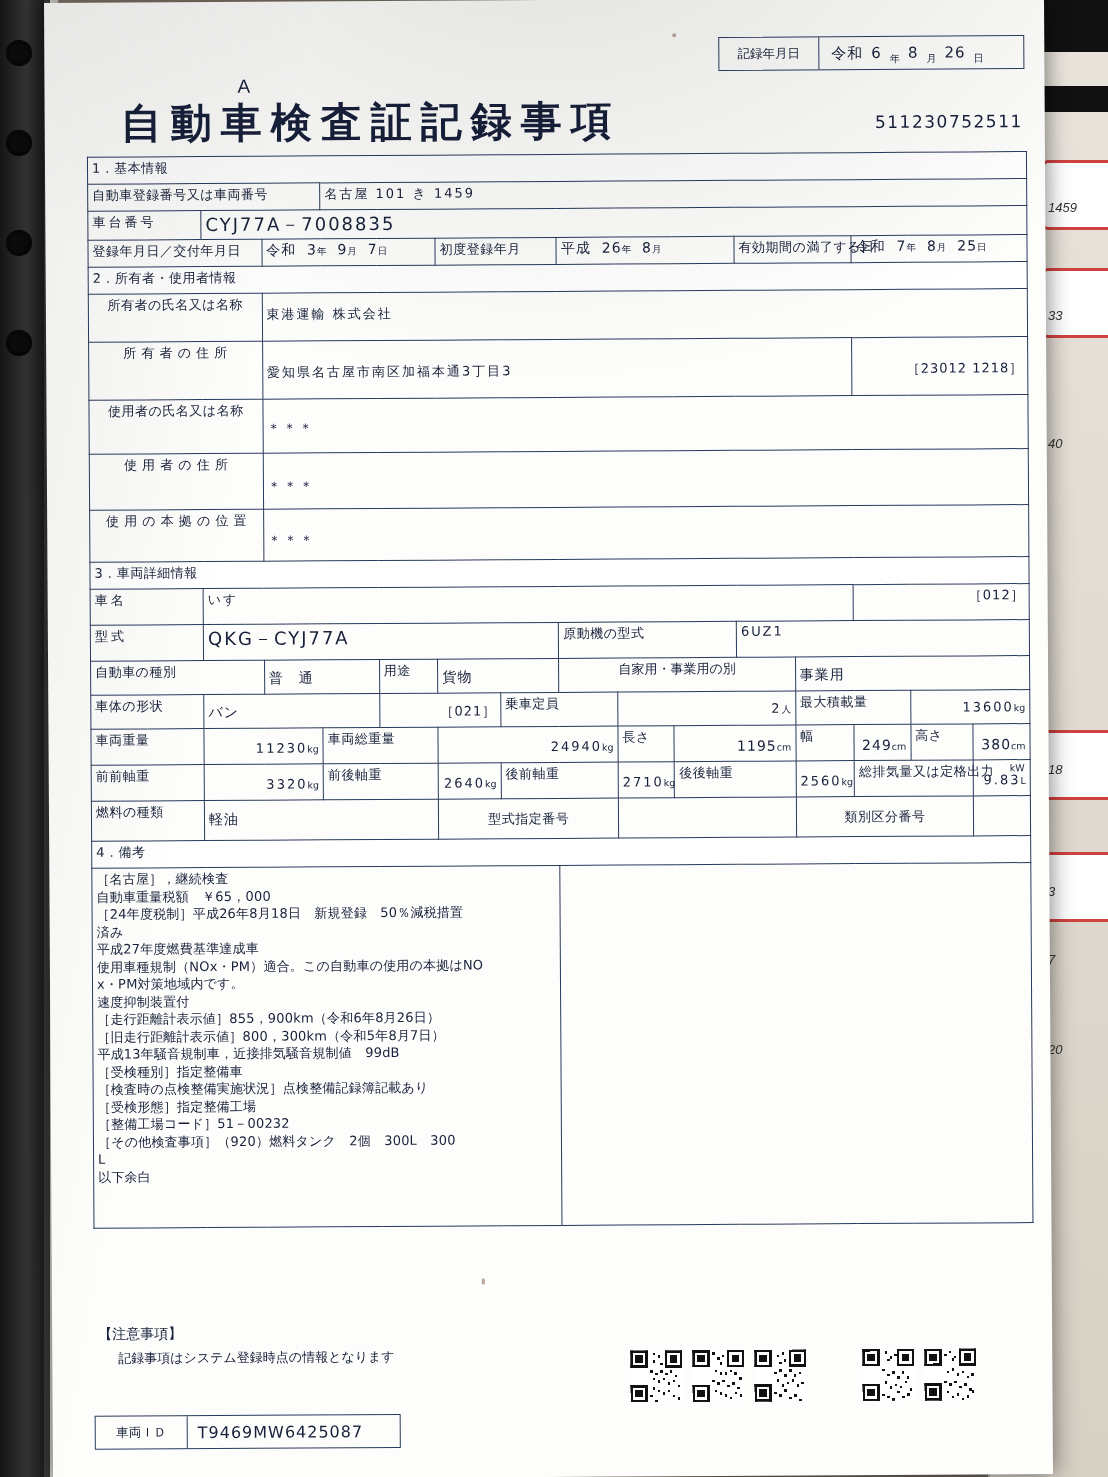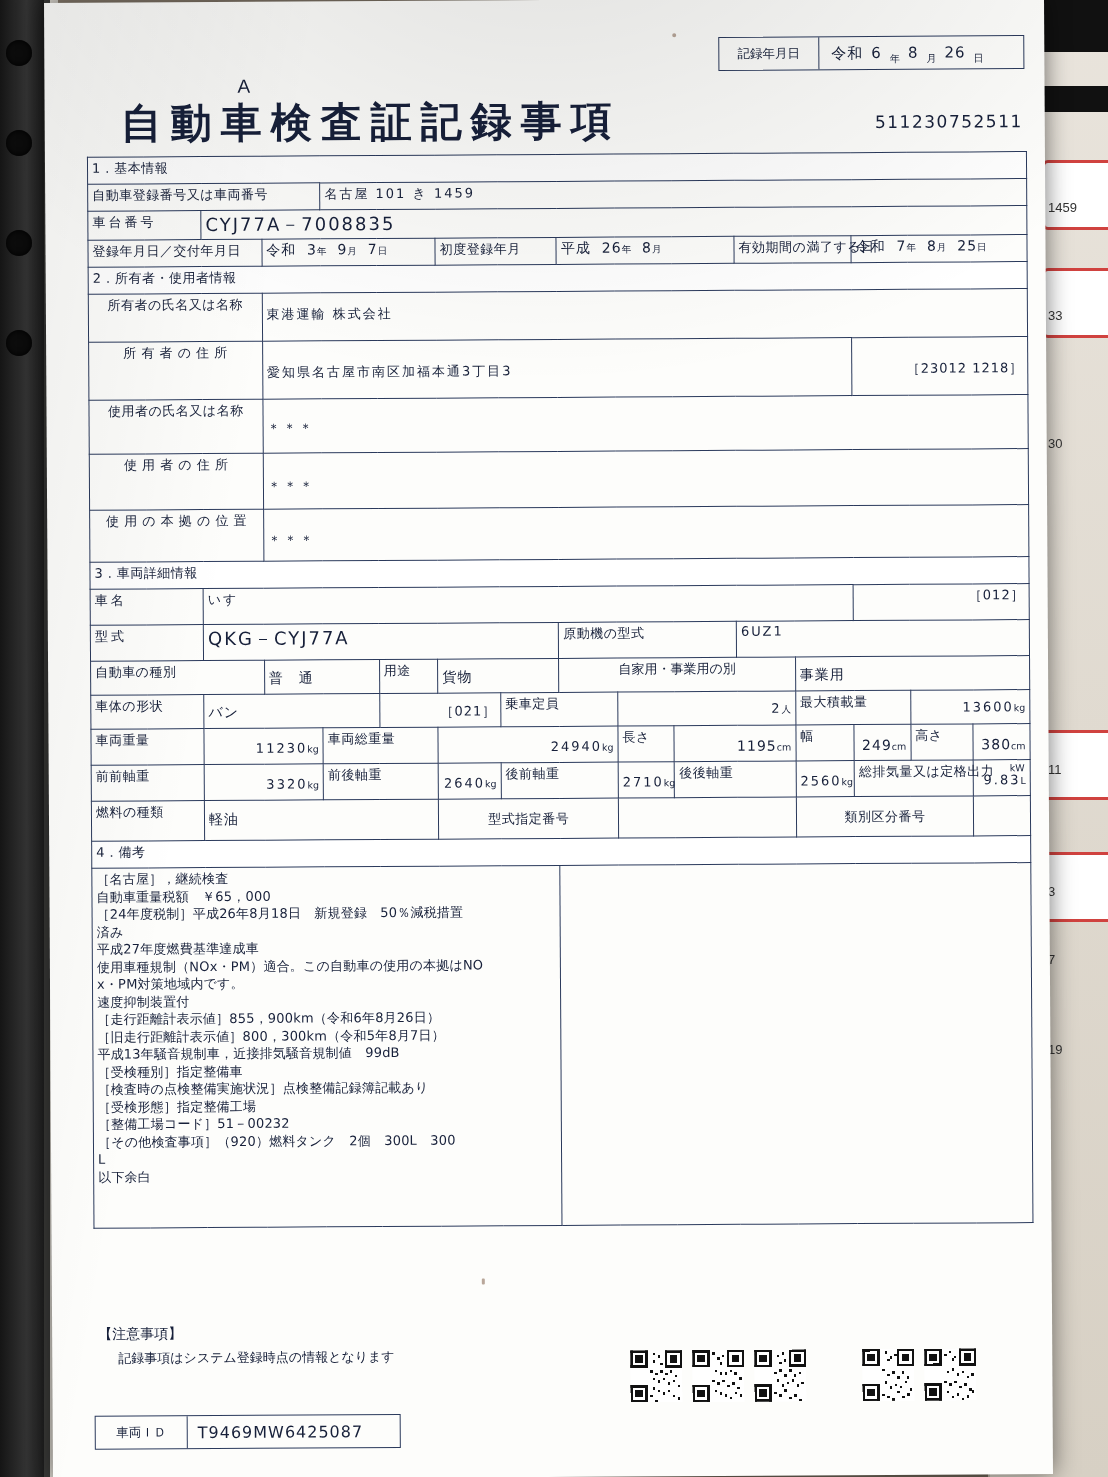--- a/index.html
+++ b/index.html
@@ -34,20 +34,21 @@
   #rightpanel .blk {
     position:absolute; left:0; width:120px; background:#111;
   }
   #rightpanel .card {
     position:absolute; left:52px; width:74px; height:70px;
     border:3px solid #d0423f; border-radius:6px; background:#fff;
   }
   #rightpanel .lbl {
     position:absolute; left:58px; font-size:13px; color:#333;
     font-family:"Liberation Sans", sans-serif;
+    font-style:italic;
   }
   
   #paper {
     position:absolute;
     left:44px; top:0; width:1000px; height:1477px;
     background:#fdfdfb;
     box-shadow:0 0 24px rgba(0,0,0,.55);
     transform:rotate(-0.35deg);
     transform-origin:50% 0%;
   }
@@ -154,27 +155,27 @@
   <div class="hole" style="top:330px"></div>
 </div>
 
 <div id="rightpanel">
   <div class="blk" style="top:0;height:52px;"></div>
   <div class="blk" style="top:86px;height:26px;"></div>
   <div class="card" style="top:160px;"></div>
   <div class="lbl" style="top:200px;">1459</div>
   <div class="card" style="top:268px;"></div>
   <div class="lbl" style="top:308px;">33</div>
-  <div class="lbl" style="top:436px;">30</div>
+  <div class="lbl" style="top:436px;">40</div>
   <div class="card" style="top:730px;"></div>
-  <div class="lbl" style="top:762px;">11</div>
+  <div class="lbl" style="top:762px;">18</div>
   <div class="card" style="top:852px;"></div>
   <div class="lbl" style="top:884px;">3</div>
   <div class="lbl" style="top:952px;">7</div>
-  <div class="lbl" style="top:1042px;">19</div>
+  <div class="lbl" style="top:1042px;">20</div>
 </div>
 
 <div id="paper">
  <div id="paperwrap">
   <div class="sheet">
 
     <div class="recbox">
       <div class="cap jp">記録年月日</div>
       <div class="val hand">
         <span>令和</span>

